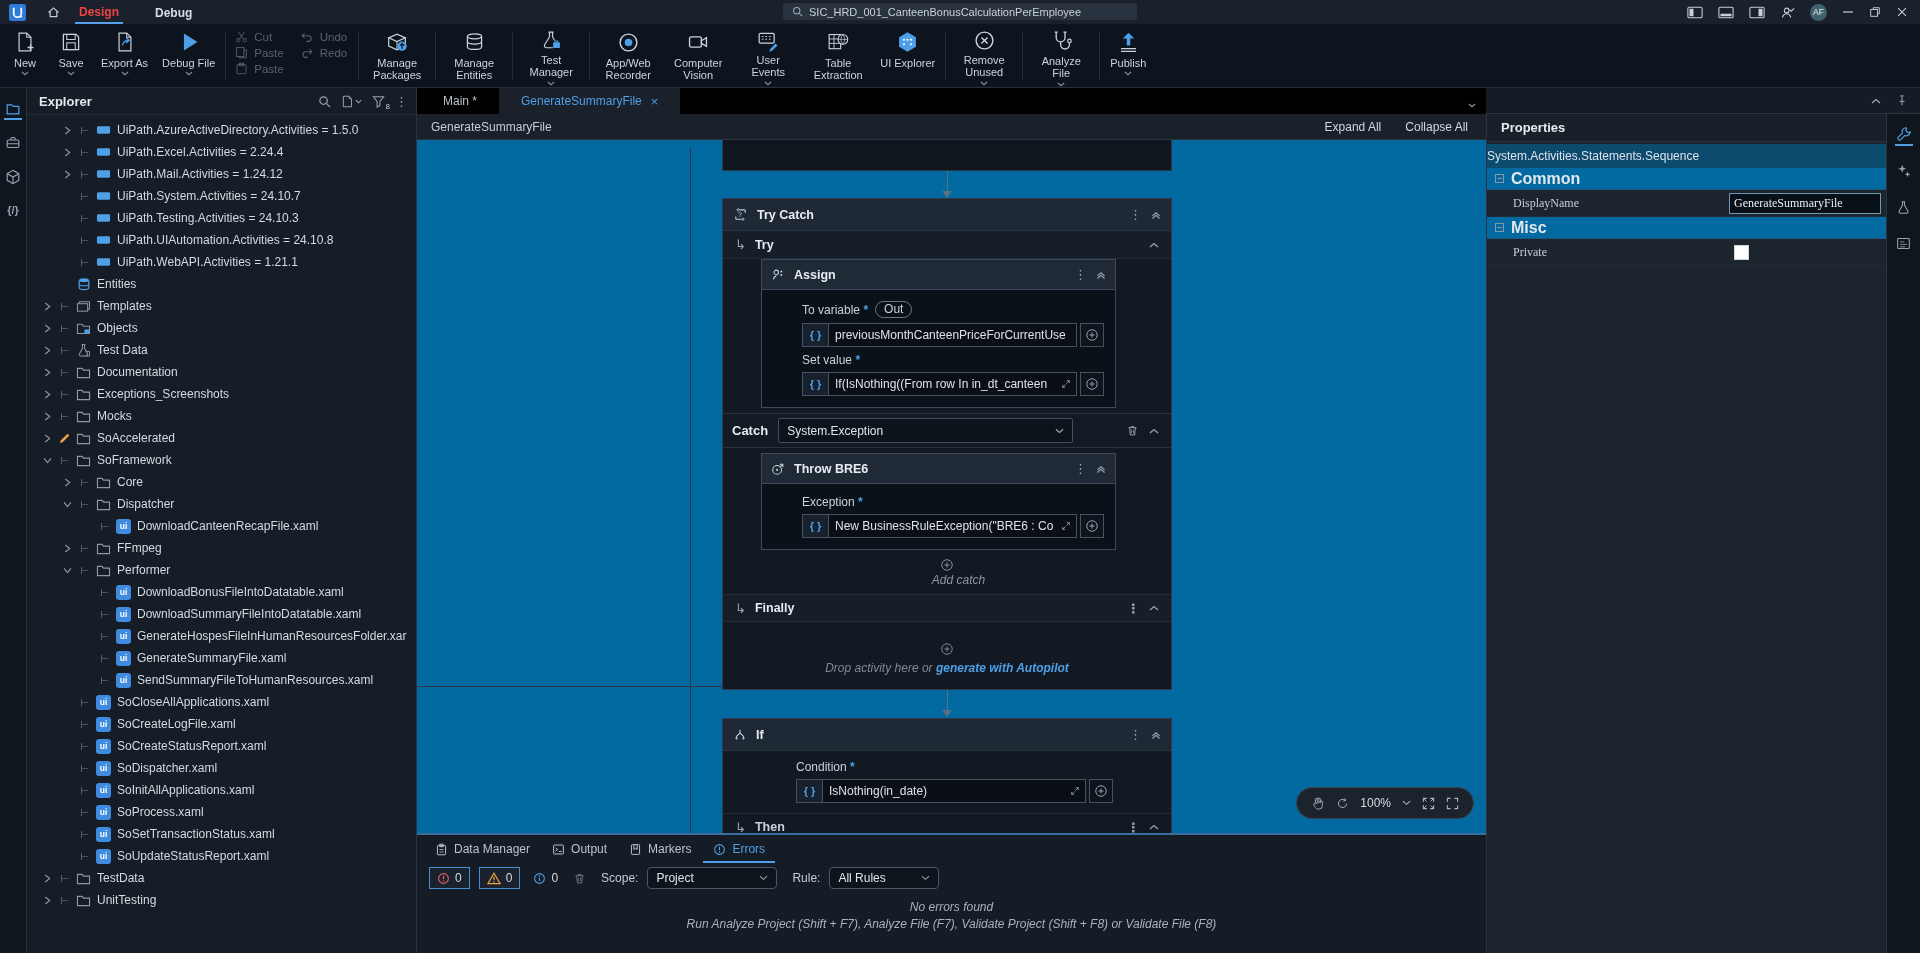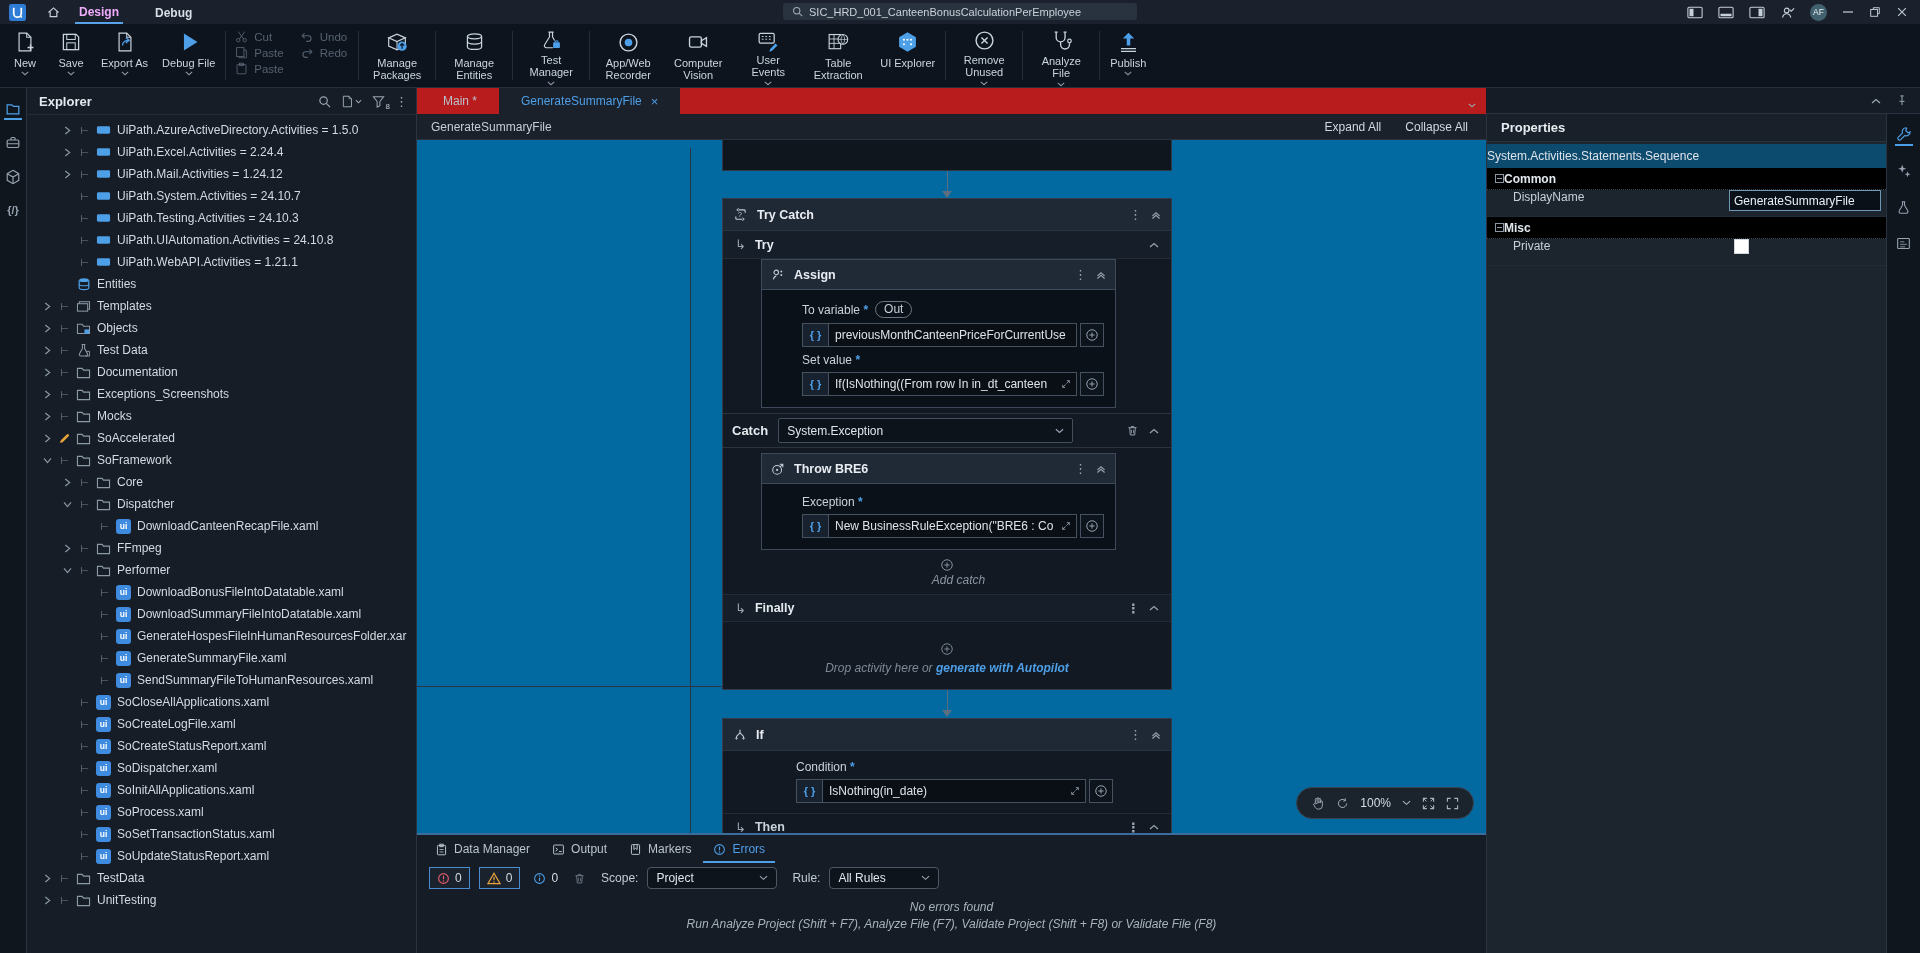--- a/index.html
+++ b/index.html
@@ -6,21 +6,21 @@
   html,body { width:1920px; height:953px; overflow:hidden; background:#10161f;
     font-family:"Liberation Sans","DejaVu Sans",sans-serif; }
   svg { display:block; }
   .app { width:1920px; height:953px; display:flex; flex-direction:column; }
 
   
   .titlebar { height:24px; background:#1a212c; display:flex; align-items:center; position:relative; flex:0 0 24px; }
   .logo { width:17px; height:17px; margin:0 10px 0 9px; }
   .tb-home { color:#c6d0da; margin:0 14px 0 10px; }
   .tb-tab { font-size:12px; font-weight:bold; color:#d7dee5; padding:4px 4px 3px; margin-right:28px; cursor:default; }
-  .tb-tab.active { color:#f0abfc; border-bottom:2px solid #57a2e8; }
+  .tb-tab.active { color:#ef4444; border-bottom:2px solid #57a2e8; }
   .tb-search { position:absolute; left:50%; top:3px; transform:translateX(-50%); width:354px; height:17px;
     background:#29323f; border-radius:3px; display:flex; align-items:center; gap:6px; padding:0 9px;
     color:#c9d2db; font-size:11px; white-space:nowrap; overflow:hidden; }
   .tb-search .ic { color:#9aa6b3; flex:0 0 auto; }
   .tb-right { margin-left:auto; display:flex; align-items:center; gap:15px; padding-right:12px; color:#c6d0da; }
   .avatar { width:17px; height:17px; border-radius:50%; background:#41616f; color:#eaf0f4; font-size:8.5px;
     font-weight:normal; display:flex; align-items:center; justify-content:center; }
   .win-btn { color:#c6d0da; }
 
   
@@ -59,21 +59,21 @@
   .tree-row { height:22px; display:flex; align-items:center; gap:5px; font-size:12px; color:#d3dae2;
     white-space:nowrap; cursor:pointer; overflow:hidden; }
   .tr-exp { width:13px; flex:0 0 13px; color:#8c99a6; display:flex; justify-content:center; }
   .tr-pin { width:11px; flex:0 0 11px; color:#76828f; font-size:10px; display:flex; justify-content:center; font-family:"DejaVu Sans",sans-serif; }
   .tr-ic { width:17px; flex:0 0 17px; display:flex; justify-content:center; color:#8c99a6; }
   .file-badge { width:15px; height:15px; border-radius:3px; background:#3e8bdf; color:#fff; font-size:8.5px;
     font-weight:bold; display:flex; align-items:center; justify-content:center; }
 
   
   .center { width:1069px; display:flex; flex-direction:column; flex:0 0 1069px; min-width:0; }
-  .tabstrip { height:26px; background:#b91c1c; display:flex; align-items:flex-end; padding-left:4px; flex:0 0 26px; }
+  .tabstrip { height:26px; background:#000000; display:flex; align-items:flex-end; padding-left:4px; flex:0 0 26px; }
   .ed-tab { display:flex; align-items:center; gap:9px; padding:0 22px; height:26px; font-size:12px; color:#b7c1cb; cursor:pointer; }
   .ed-tab.active { color:#4d9fe8; background:#1a212b; }
   .tab-close { color:#4d9fe8; font-size:13px; }
   .tabstrip-dd { margin-left:auto; color:#9aa6b3; padding:0 10px 6px 0; }
   .crumb-row { height:26px; background:#1a212b; border-bottom:1px solid #2a3441; display:flex; align-items:center;
     padding:0 18px 0 14px; flex:0 0 26px; }
   .crumb { font-size:12px; color:#c6cdd4; }
   .crumb-links { margin-left:auto; display:flex; gap:24px; font-size:12px; color:#d0d8e0; }
   .crumb-links span { cursor:pointer; }
 
@@ -157,26 +157,26 @@
   
   .right-region { width:434px; display:flex; flex-direction:column; flex:0 0 434px; }
   .rr-strip { height:26px; background:#151c25; border-bottom:1px solid #2a3441; display:flex; align-items:center;
     justify-content:flex-end; gap:16px; padding-right:13px; color:#9aa6b3; flex:0 0 26px; }
   .rr-body { flex:1; display:flex; min-height:0; }
   .props { width:400px; background:#1c242e; border-left:1px solid #2a3441; display:flex; flex-direction:column; }
   .props-hd { height:28px; background:#19202a; border-bottom:1px solid #2a3441; display:flex; align-items:center;
     padding-left:14px; font-size:13px; font-weight:bold; color:#e7ebf0; flex:0 0 28px; }
   .props-type { height:24px; background:#0c4a6e; display:flex; align-items:center; font-size:12px;
     color:#dde3ea; margin-top:2px; flex:0 0 24px; }
-  .props-sec { height:22px; background:#000000; display:flex; align-items:center; padding-left:8px;
-    font-size:12px; font-weight:bold; color:#e2e8ee; border-bottom:1px dotted #3a4656; flex:0 0 22px; }
+  .props-sec { height:22px; background:#0369a1; display:flex; align-items:center; gap:7px; padding-left:8px;
+    font-size:16px; font-weight:bold; color:#e2e8ee; border-bottom:1px dotted #3a4656; flex:0 0 22px; }
   .sec-box { width:9px; height:9px; border:1px solid #8b97a4; position:relative; }
   .sec-box::after { content:""; position:absolute; left:1px; right:1px; top:3px; height:1px; background:#8b97a4; }
-  .props-row { height:27px; display:flex; padding-left:26px; font-size:12px; color:#c7d0d9;
-    border-bottom:1px solid #222a35; position:relative; flex:0 0 27px; }
+  .props-row { height:27px; display:flex; align-items:center; padding-left:26px; font-size:12px; color:#c7d0d9;
+    border-bottom:1px solid #222a35; position:relative; flex:0 0 27px;font-family:Liberation Serif, serif; }
   .props-input { position:absolute; left:242px; width:152px; height:21px; background:#0a1017; border:1px solid #6e96b5;
     color:#eaf0f5; font-size:12px; font-family:inherit; padding:0 4px; }
   .chk { position:absolute; left:247px; width:15px; height:15px; background:#ffffff; border:1px solid #d0d5da; cursor:pointer; }
   .props-rail { width:34px; background:#10161e; border-left:1px solid #2a3441; display:flex; flex-direction:column;
     align-items:center; padding-top:12px; gap:17px; color:#97a3b0; }
 </style>
 </head>
 <body>
 
 <div class="app">

